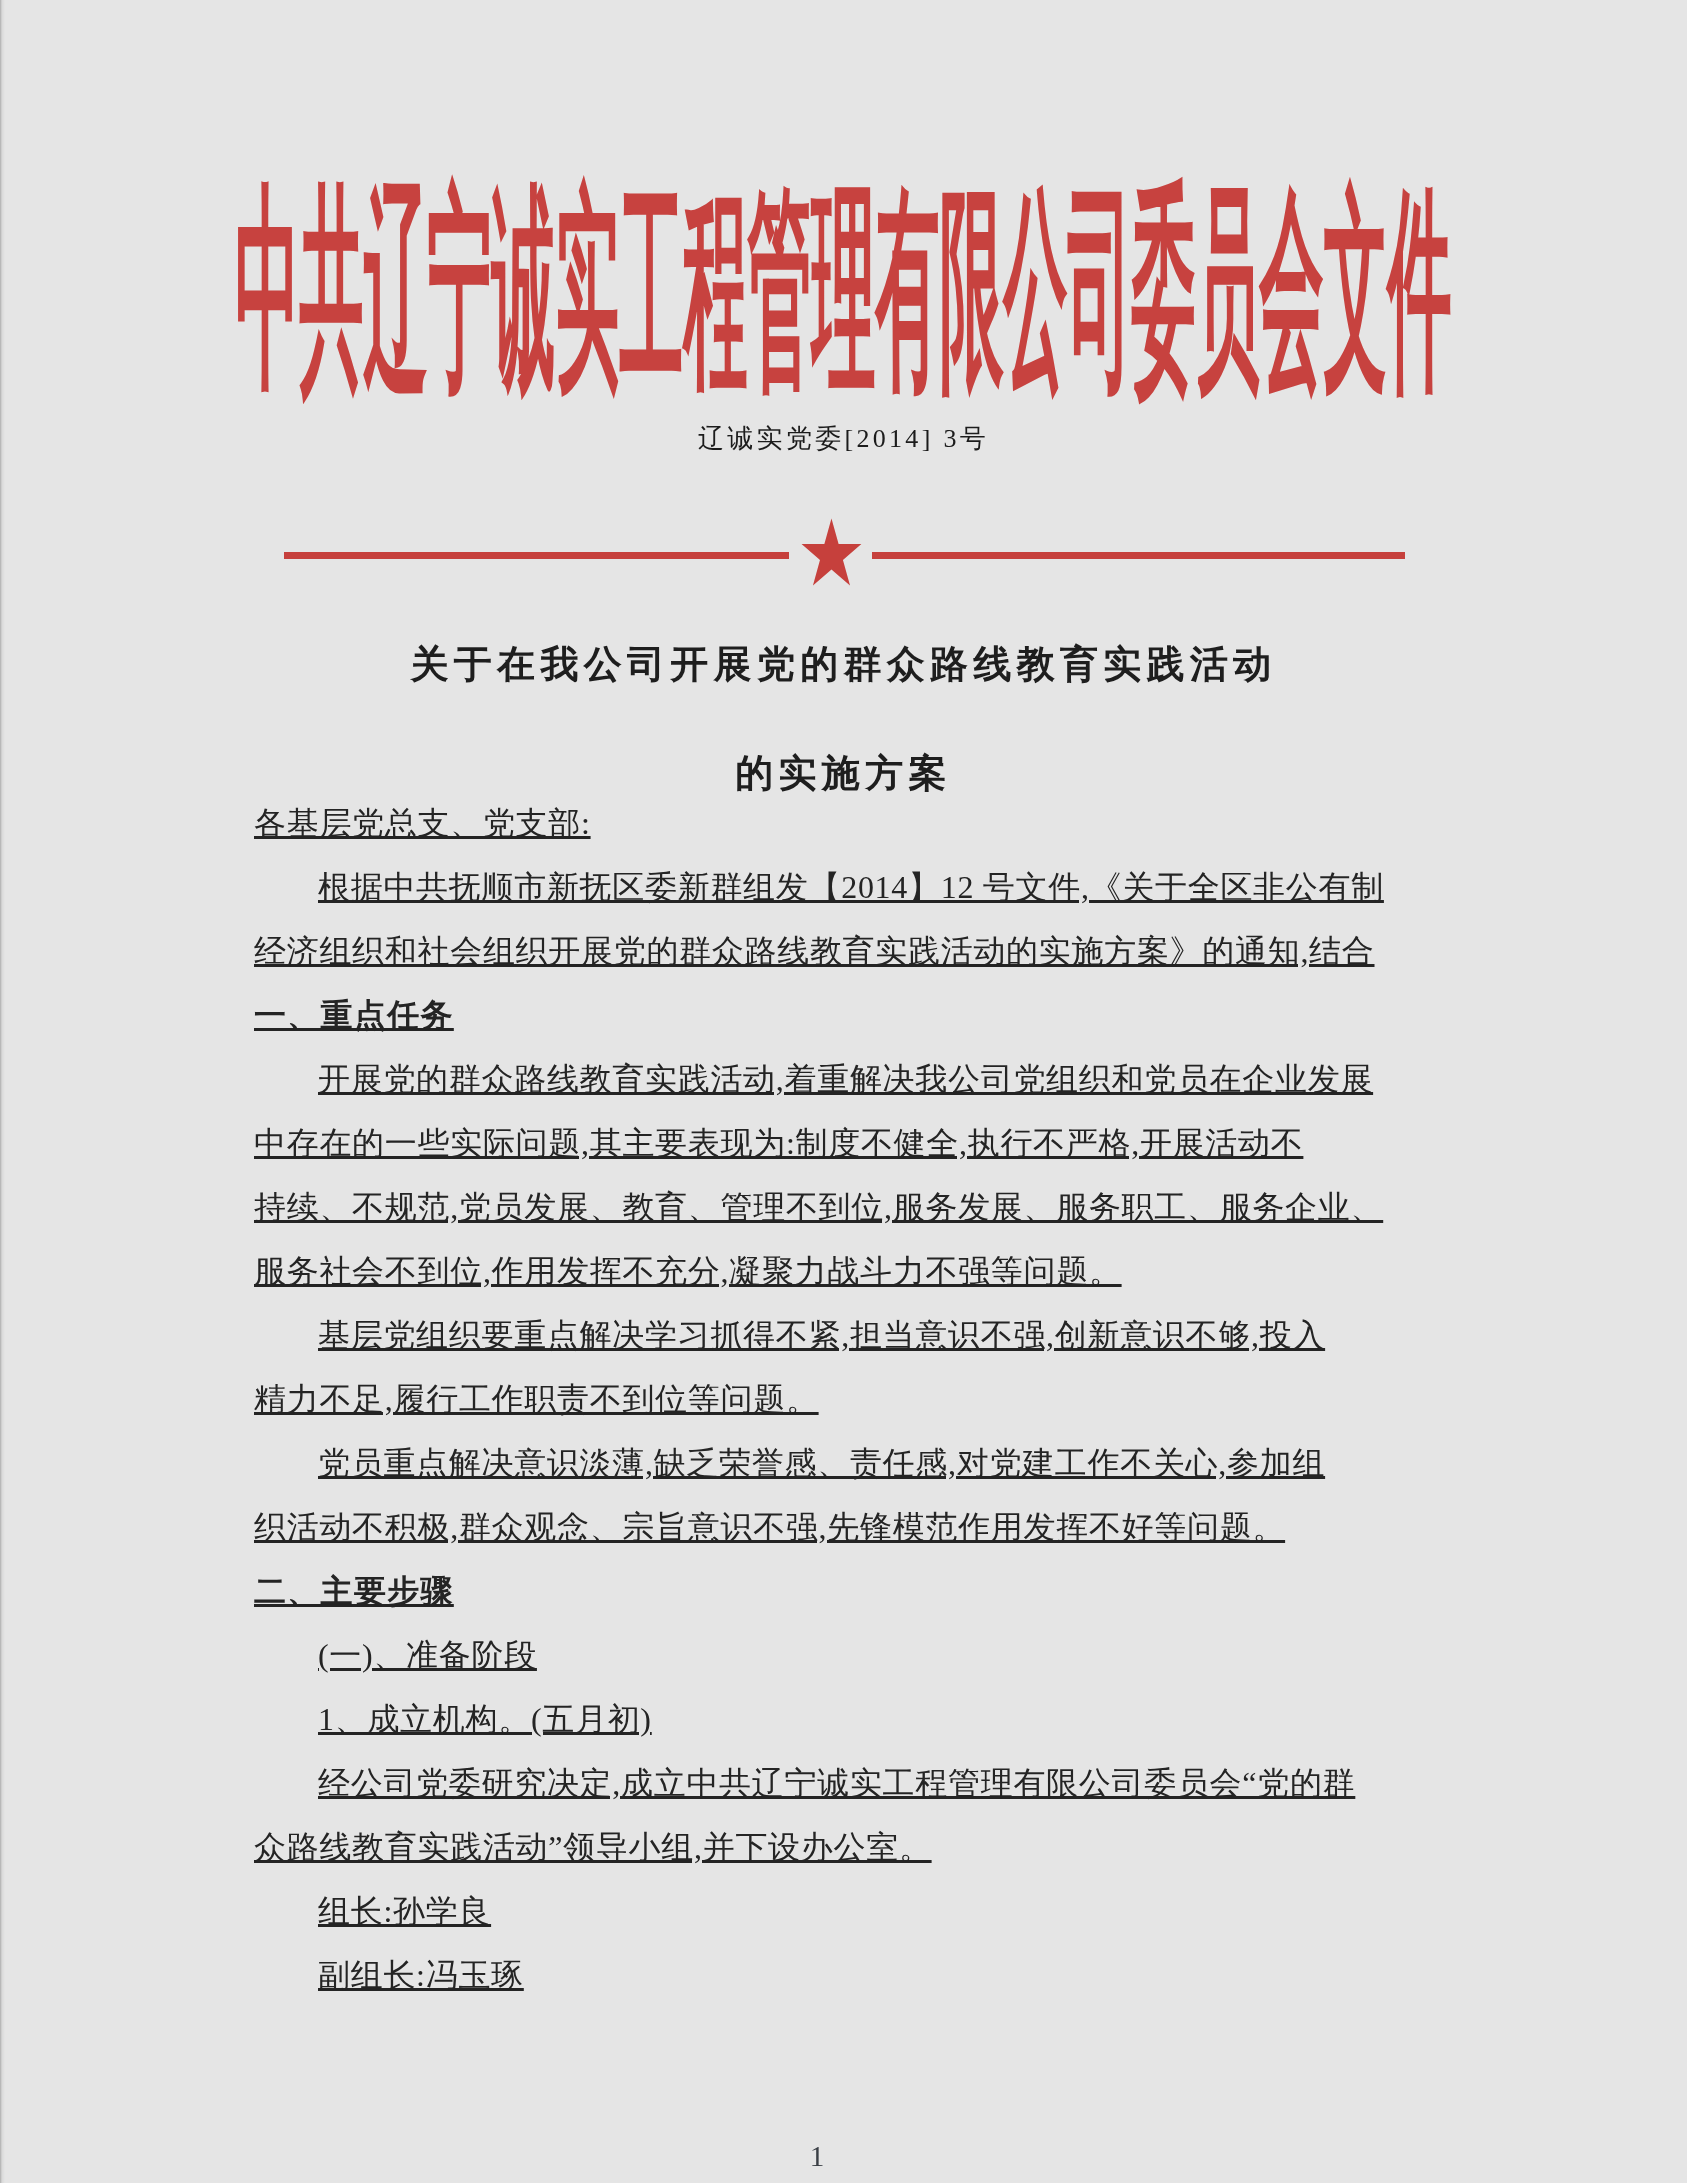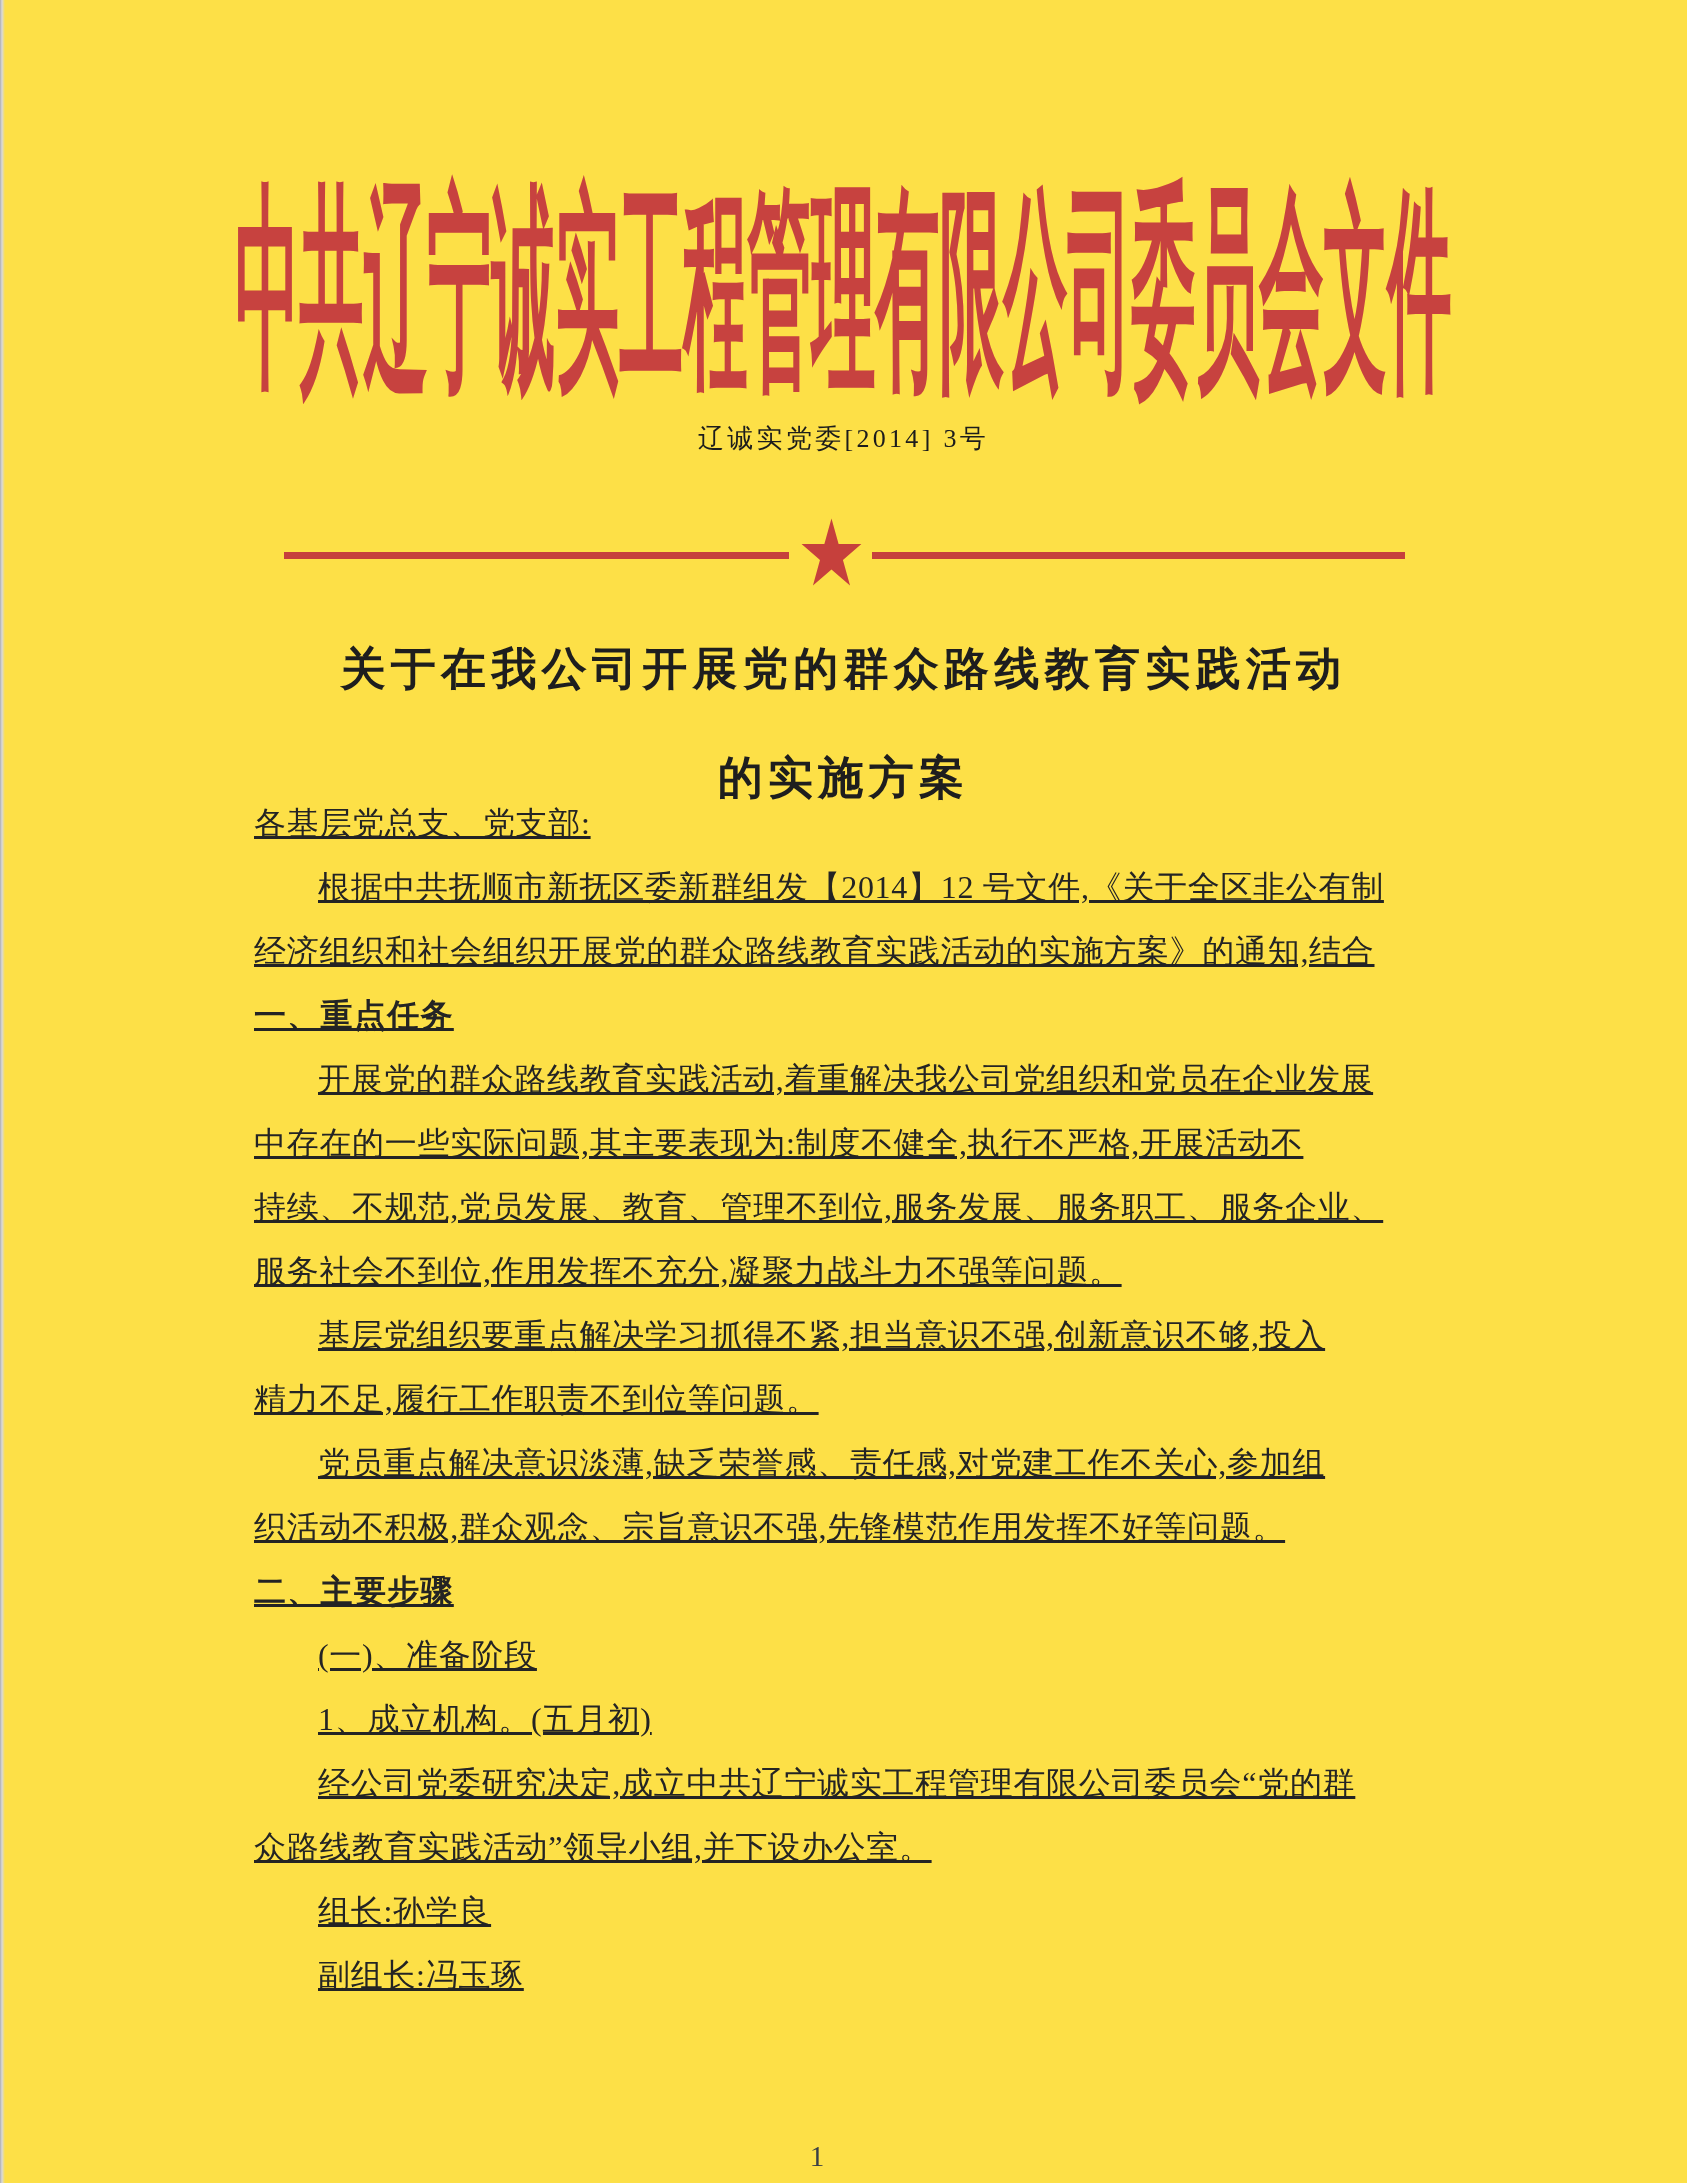--- a/index.html
+++ b/index.html
@@ -5,21 +5,21 @@
   html,body{margin:0;padding:0;}
   body{
     width:1687px;height:2183px;
     background:#ffffff;
     font-family:"Liberation Serif","DejaVu Serif",serif;
     position:relative;
     overflow:hidden;
   }
   .page{
     position:absolute;inset:0;
-    background:#fde047;
+    background:#e5e5e5;
   }
   
   .scan-edge{
     position:absolute;left:0;top:0;bottom:0;width:4.6px;
     background:linear-gradient(to right,#adadad 0%,#d9d9d9 40%,rgba(253,253,252,0) 100%);
   }
   .header-title{
     position:absolute;
     top:184px;left:0;right:0;
     text-align:center;
@@ -57,21 +57,21 @@
     line-height:93px;
     color:var(--rule_red,#c6403c);
     transform:scaleY(1.18);
     transform-origin:center;
     font-family:"DejaVu Sans",sans-serif;
   }
   .doc-title{
     position:absolute;
     left:0;right:0;
     text-align:center;
-    font-size:45px;
+    font-size:38px;
     font-weight:bold;
     letter-spacing:5.3px;
     color:#1e1e1e;
     white-space:nowrap;
   }
   .doc-title.l1{top:639px;}
   .doc-title.l2{top:726px;margin-top:22px;}
   .body-text{
     position:absolute;
     left:254px;top:791px;

